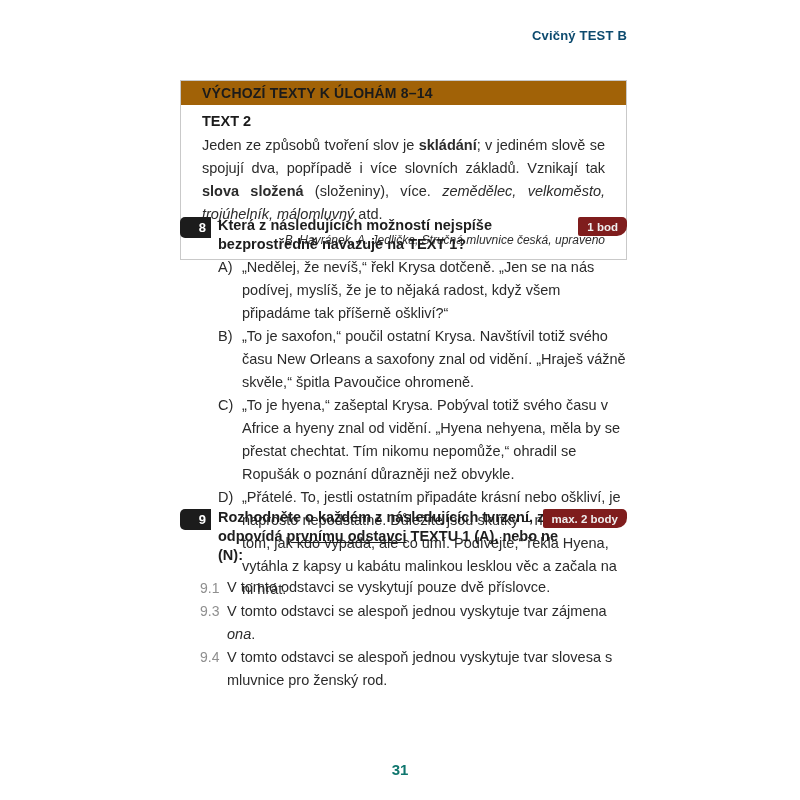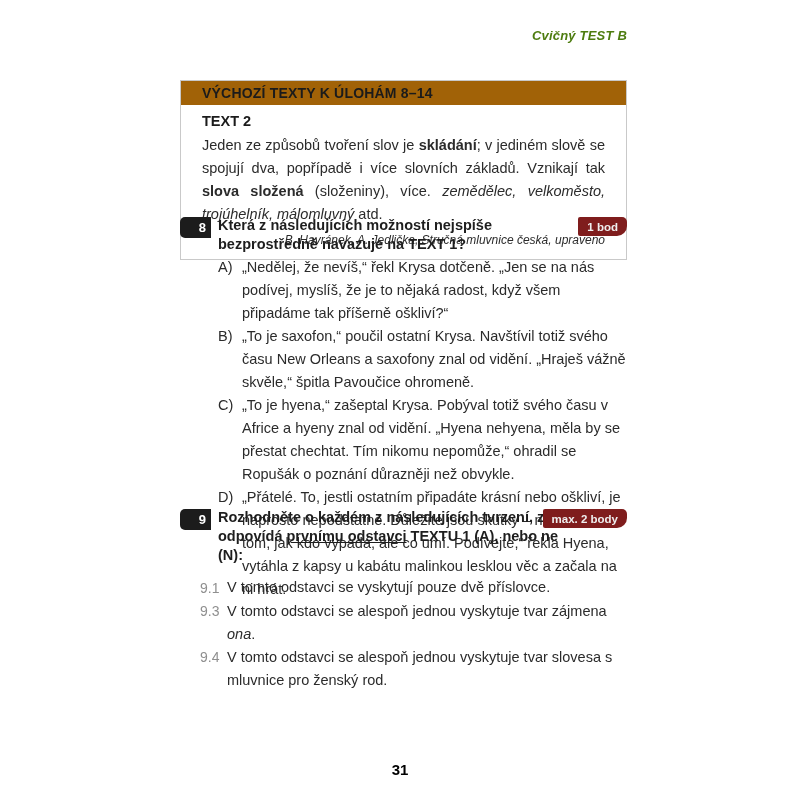--- a/index.html
+++ b/index.html
@@ -1,21 +1,21 @@
 <!DOCTYPE html>
 <html><head>
 <meta charset="utf-8">
 <style>
   * { margin:0; padding:0; box-sizing:border-box; }
   html,body { width:800px; height:800px; background:#ffffff; overflow:hidden; }
   body { font-family:"Liberation Sans","DejaVu Sans",sans-serif; color:#2e2e2e; position:relative; }
 
   .page-header-label{
     position:absolute; top:28px; right:173px;
-    font-size:13px; font-weight:600; color:#4d7c0f; letter-spacing:.2px;font-style:italic;
+    font-size:13px; font-weight:600; color:#0c4a6e; letter-spacing:.2px;
   }
 
   .abs-block{ position:absolute; left:180px; width:447px; }
 
   
   .source-box{ top:80px; border:1px solid #c9c9c9; background:#fff; }
   .source-box-title{
     background:#a16207; color:#1b1b1b; font-weight:bold; font-size:14px;
     padding:4px 10px 4px 21px; letter-spacing:.2px;
   }
@@ -54,21 +54,21 @@
   .item{ display:flex; line-height:23px; }
   .item-num{ flex:none; width:27px; color:#8f8f8f; font-size:14px; padding-top:.5px; }
   .item-text{ flex:1; font-size:14.5px; color:#2b2b2b; }
 
   .seg-bold{ font-weight:bold; }
   .seg-italic{ font-style:italic; }
   .seg-underline{ text-decoration:underline; }
 
   .page-number{
     position:absolute; top:761px; left:0; width:800px; text-align:center;
-    color:#000000; font-size:15px; font-weight:600;
+    color:#0f766e; font-size:15px; font-weight:600;
   }
 </style>
 </head>
 <body>
 
 <div class="page-header-label">Cvičný TEST B</div>
 
 <div class="abs-block source-box">
   <div class="source-box-title">VÝCHOZÍ TEXTY K ÚLOHÁM 8–14</div>
   <div class="source-box-body">

